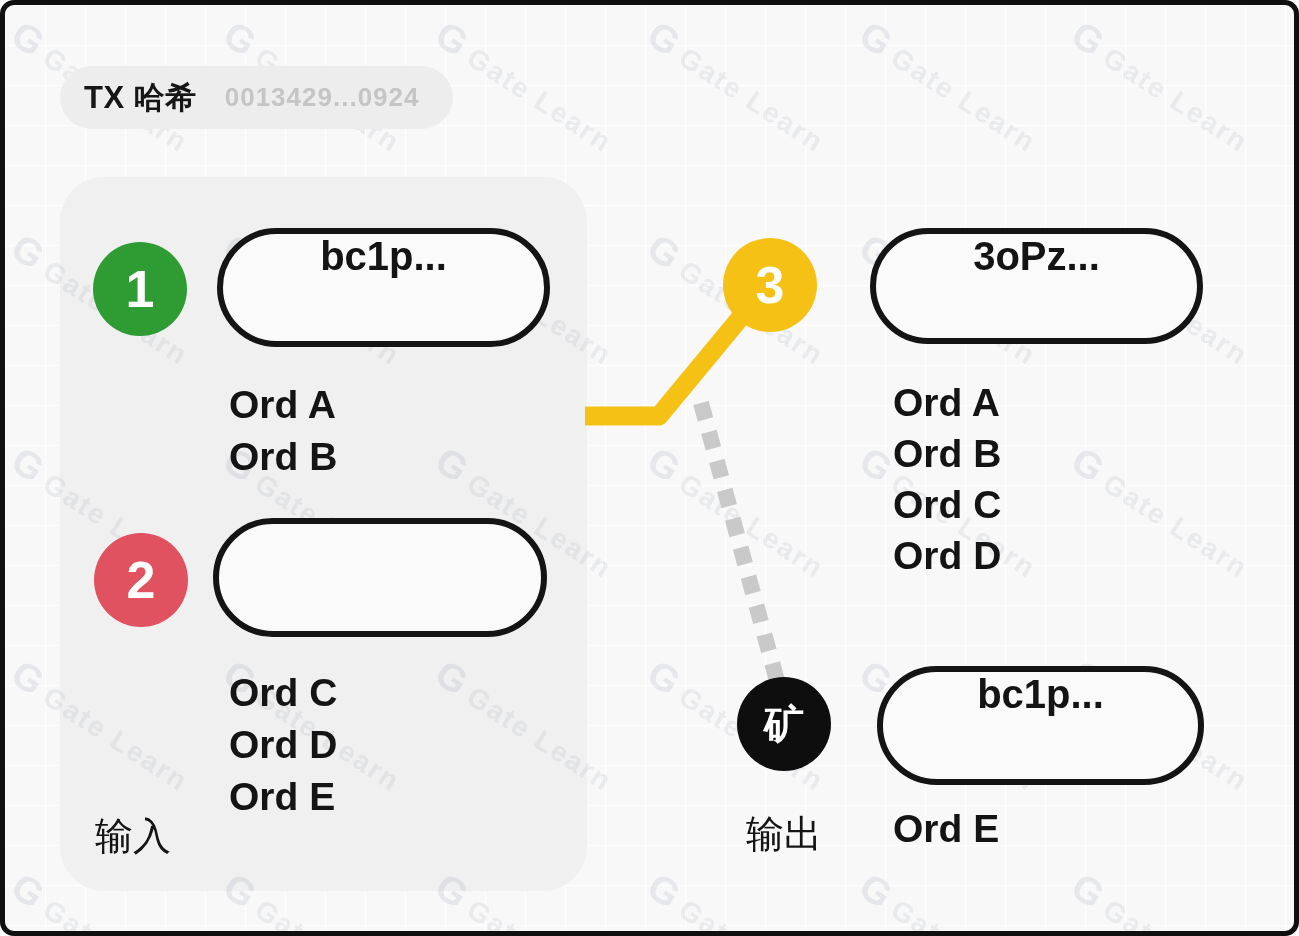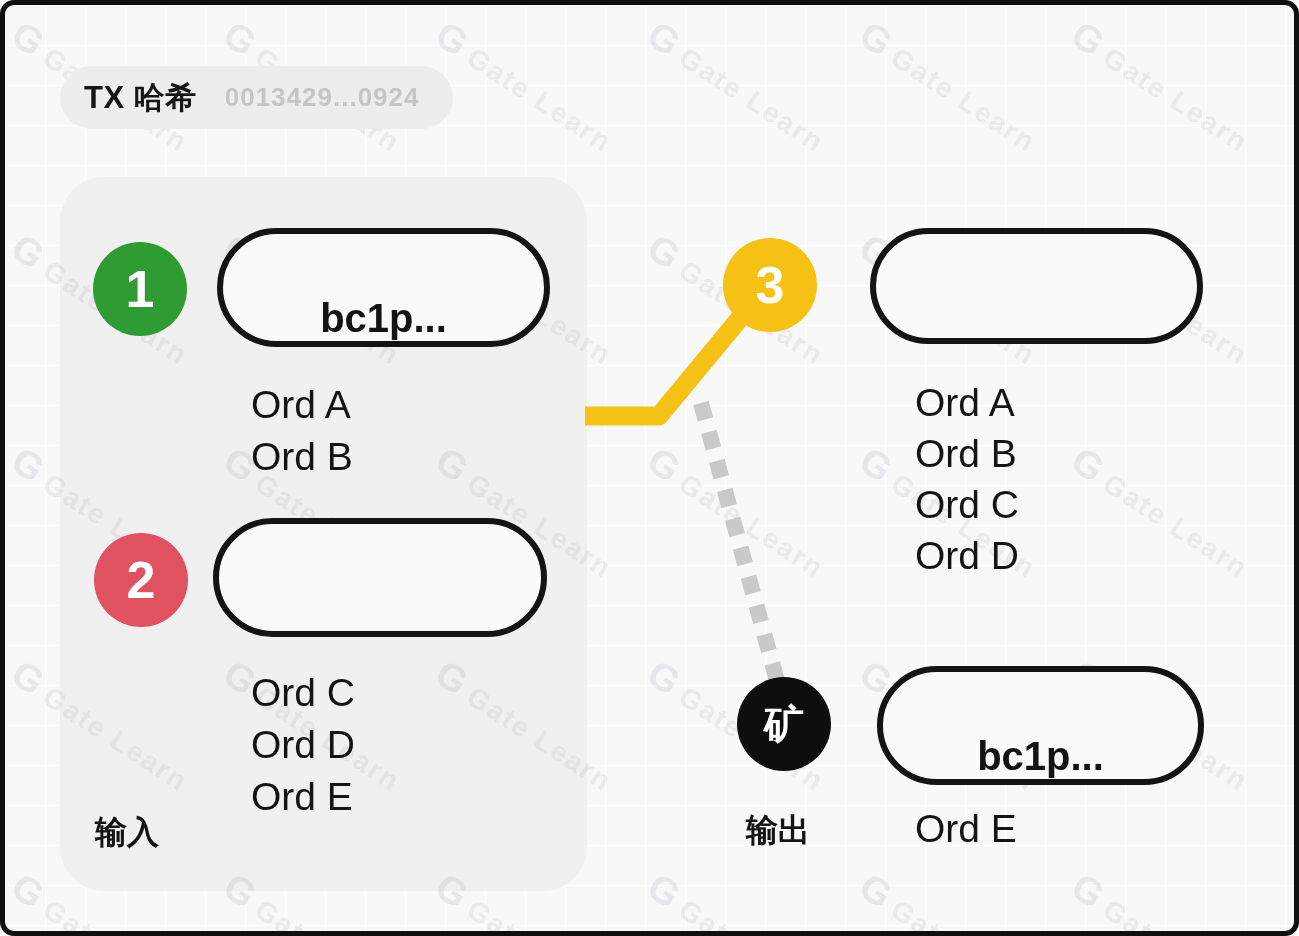--- a/index.html
+++ b/index.html
@@ -60,36 +60,36 @@
   .badge-miner{font-size:40px;}
   .badge-1{left:88px;top:237px;}
   .badge-2{left:89px;top:528px;}
   .badge-3{left:718px;top:233px;}
   .badge-m{left:732px;top:672px;}
   
   .pill{
     position:absolute;z-index:3;
     height:119px;border:6px solid #141414;border-radius:62px;
     background:#fafafa;
-    display:flex;align-items:flex-end;justify-content:center;
+    display:flex;align-items:flex-start;justify-content:center;
     gap:26px;font-size:40px;font-weight:800;color:#141414;
     white-space:nowrap;
   }
   .pill-1{left:212px;top:223px;width:333px;}
   .pill-2{left:208px;top:513px;width:334px;}
   .pill-3{left:865px;top:223px;width:333px;height:116px;}
   .pill-4{left:872px;top:661px;width:327px;}
   
-  .ords{position:absolute;z-index:3;font-size:39px;font-weight:400;line-height:52px;color:#141414;margin-left:22px;}
+  .ords{position:absolute;z-index:3;font-size:39px;font-weight:700;line-height:52px;color:#141414;}
   .ords-in1{left:224px;top:374px;}
   .ords-in2{left:224px;top:662px;}
   .ords-out1{left:888px;top:372px;line-height:51px;}
   .ords-out2{left:888px;top:798px;}
   
-  .section-label{position:absolute;z-index:3;font-size:32px;font-weight:700;color:#141414;}
+  .section-label{position:absolute;z-index:3;font-size:38px;font-weight:400;color:#141414;}
   .label-in{left:90px;top:806px;}
   .label-out{left:741px;top:804px;}
 </style>
 </head>
 <body>
 
 <div class="frame">
 
   <div class="wm-layer" id="wm-layer">
       <span class="wm" style="left: 22px; top: 8px;"><b class="wm-g">G</b>Gate Learn</span>
@@ -151,20 +151,21 @@
   <div class="ords ords-in2">
     <div>Ord C</div>
     <div>Ord D</div>
     <div>Ord E</div>
   </div>
 
   <div class="section-label label-in">输入</div>
 
   <div class="badge badge-3" style="background: rgb(245, 193, 21);">3</div>
   <div class="pill pill-3">
+    <span>3oPz...</span>
   </div>
   <div class="ords ords-out1">
     <div>Ord A</div>
     <div>Ord B</div>
     <div>Ord C</div>
     <div>Ord D</div>
   </div>
 
   <div class="badge badge-m badge-miner" style="background: rgb(14, 14, 14);">矿</div>
   <div class="pill pill-4">

